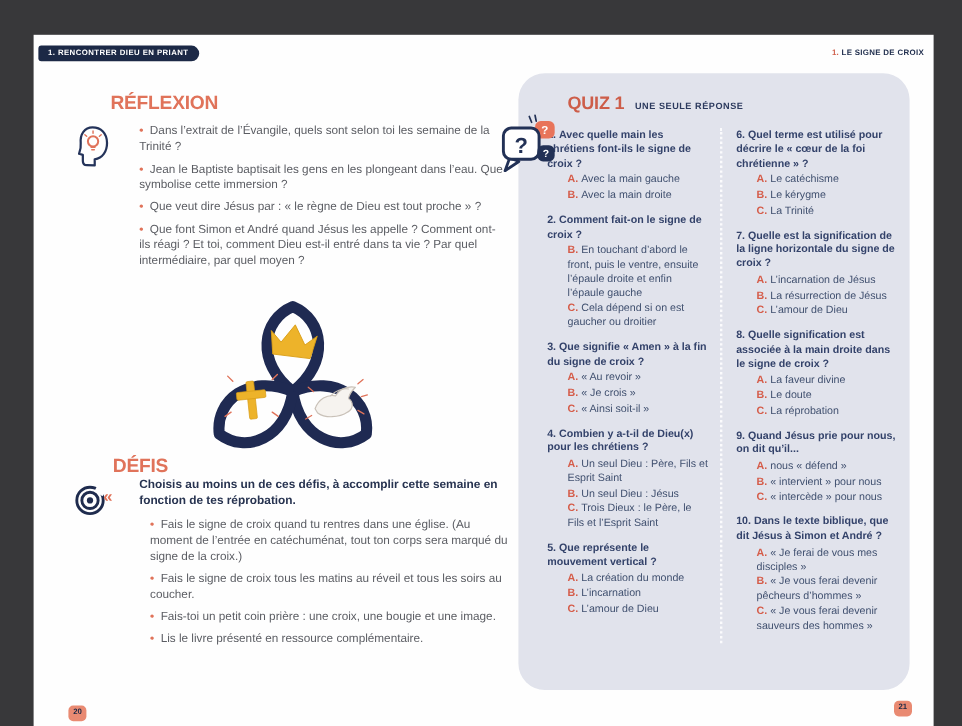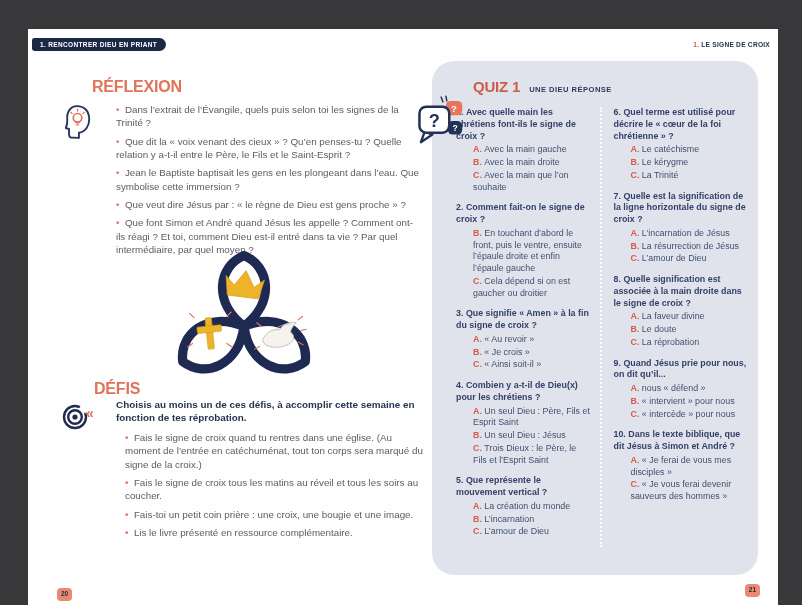--- a/index.html
+++ b/index.html
@@ -96,24 +96,23 @@
         <svg width="28" height="38" viewBox="0 0 30 40">
           <path d="M16,37 L16,31.5 C23,30.5 27,24.5 27,17 C27,8 21.5,3 14,3 C7,3 2.8,9 3.5,17 C3.9,21 3,24 2,26.6 L5.4,27.5 L5.4,33 C5.4,35.2 6.6,36.8 9,36.8 Z" fill="none" stroke="#24335a" stroke-width="2" stroke-linecap="round" stroke-linejoin="round"></path>
           <circle cx="14.5" cy="15.5" r="4.6" fill="none" stroke="#e0735a" stroke-width="1.8"></circle>
           <path d="M12.8,20.8 h3.4 M13.4,23 h2.2" stroke="#e0735a" stroke-width="1.4" stroke-linecap="round" fill="none"></path>
           <path d="M14.5,8.2 v-2 M8.8,11 l-1.6,-1.4 M20.2,11 l1.6,-1.4" stroke="#e0735a" stroke-width="1.3" stroke-linecap="round"></path>
         </svg>
       </span>
 
       <div class="reflexion-list body-text">
         <ul class="dotlist">
-            <li>Dans l’extrait de l’Évangile, quels puis selon toi les signes de la Trinité ?</li>
-            <li>Que dit la « voix venant des cieux » ? Qu’en penses-tu ? Quelle relation y a-t-il entre le Père, le Fils et le Saint-Esprit ?</li>
+            <li>Dans l’extrait de l’Évangile, quels sont selon toi les semaine de la Trinité ?</li>
             <li>Jean le Baptiste baptisait les gens en les plongeant dans l’eau. Que symbolise cette immersion ?</li>
-            <li>Que veut dire Jésus par : « le règne de Dieu est gens proche » ?</li>
+            <li>Que veut dire Jésus par : « le règne de Dieu est tout proche » ?</li>
             <li>Que font Simon et André quand Jésus les appelle ? Comment ont-ils réagi ? Et toi, comment Dieu est-il entré dans ta vie ? Par quel intermédiaire, par quel moyen ?</li>
           </ul>
       </div>
 
       <span class="trinity">
         <svg width="160" height="136" viewBox="0 0 224 190">
           <g fill="none" stroke="#1f2a52" stroke-width="13" stroke-linejoin="round">
             <path d="M112,108 C68,74 76,24 112,9 C148,24 156,74 112,108"></path>
             <path d="M112,108 C68,74 76,24 112,9 C148,24 156,74 112,108" transform="rotate(120 112 108)"></path>
             <path d="M112,108 C68,74 76,24 112,9 C148,24 156,74 112,108" transform="rotate(240 112 108)"></path>
@@ -179,30 +178,29 @@
             <path d="M7,39 L3,50 L15,42 Z" fill="#ffffff" stroke="#223156" stroke-width="2.4" stroke-linejoin="round"></path>
             <rect x="1.5" y="13" width="31" height="27" rx="7" fill="#ffffff" stroke="#223156" stroke-width="2.6"></rect>
             <text x="17" y="34.5" text-anchor="middle" fill="#223156" font-size="19" font-weight="bold" font-family="Liberation Sans, sans-serif">?</text>
             <rect x="31" y="28" width="15" height="14" rx="5" fill="#223156"></rect>
             <text x="38.5" y="38.5" text-anchor="middle" fill="#ffffff" font-size="9" font-weight="bold" font-family="Liberation Sans, sans-serif">?</text>
           </svg>
         </span>
 
         <div class="quiz-title-row">
           <span class="quiz-title">QUIZ 1</span>
-          <span class="quiz-subtitle">UNE DIEU RÉPONSE</span>
+          <span class="quiz-subtitle">UNE SEULE RÉPONSE</span>
         </div>
 
         <div class="quiz-cols">
           <div class="q-col q-col-1">
               <div class="question">
                 <div class="q-text"><span class="q-num">1.&nbsp;</span>Avec quelle main les chrétiens font-ils le signe de croix ?</div>
                 <div class="option"><span class="opt-letter">A.&nbsp;</span>Avec la main gauche</div>
                 <div class="option"><span class="opt-letter">B.&nbsp;</span>Avec la main droite</div>
-                <div class="option"><span class="opt-letter">C.&nbsp;</span>Avec la main que l’on souhaite</div>
               </div>
               <div class="question">
                 <div class="q-text"><span class="q-num">2.&nbsp;</span>Comment fait-on le signe de croix ?</div>
                 <div class="option"><span class="opt-letter">B.&nbsp;</span>En touchant d’abord le front, puis le ventre, ensuite l’épaule droite et enfin l’épaule gauche</div>
                 <div class="option"><span class="opt-letter">C.&nbsp;</span>Cela dépend si on est gaucher ou droitier</div>
               </div>
               <div class="question">
                 <div class="q-text"><span class="q-num">3.&nbsp;</span>Que signifie « Amen » à la fin du signe de croix ?</div>
                 <div class="option"><span class="opt-letter">A.&nbsp;</span>« Au revoir »</div>
                 <div class="option"><span class="opt-letter">B.&nbsp;</span>« Je crois »</div>
@@ -242,20 +240,21 @@
               </div>
               <div class="question">
                 <div class="q-text"><span class="q-num">9.&nbsp;</span>Quand Jésus prie pour nous, on dit qu’il...</div>
                 <div class="option"><span class="opt-letter">A.&nbsp;</span>nous « défend »</div>
                 <div class="option"><span class="opt-letter">B.&nbsp;</span>« intervient » pour nous</div>
                 <div class="option"><span class="opt-letter">C.&nbsp;</span>« intercède » pour nous</div>
               </div>
               <div class="question">
                 <div class="q-text"><span class="q-num">10.&nbsp;</span>Dans le texte biblique, que dit Jésus à Simon et André ?</div>
                 <div class="option"><span class="opt-letter">A.&nbsp;</span>« Je ferai de vous mes disciples »</div>
+                <div class="option"><span class="opt-letter">B.&nbsp;</span>« Je vous ferai devenir pêcheurs d’hommes »</div>
                 <div class="option"><span class="opt-letter">C.&nbsp;</span>« Je vous ferai devenir sauveurs des hommes »</div>
               </div>
             </div>
         </div>
       </div>
 
       <span class="pagenum pagenum-right">21</span>
     </div>
 
   </div>

